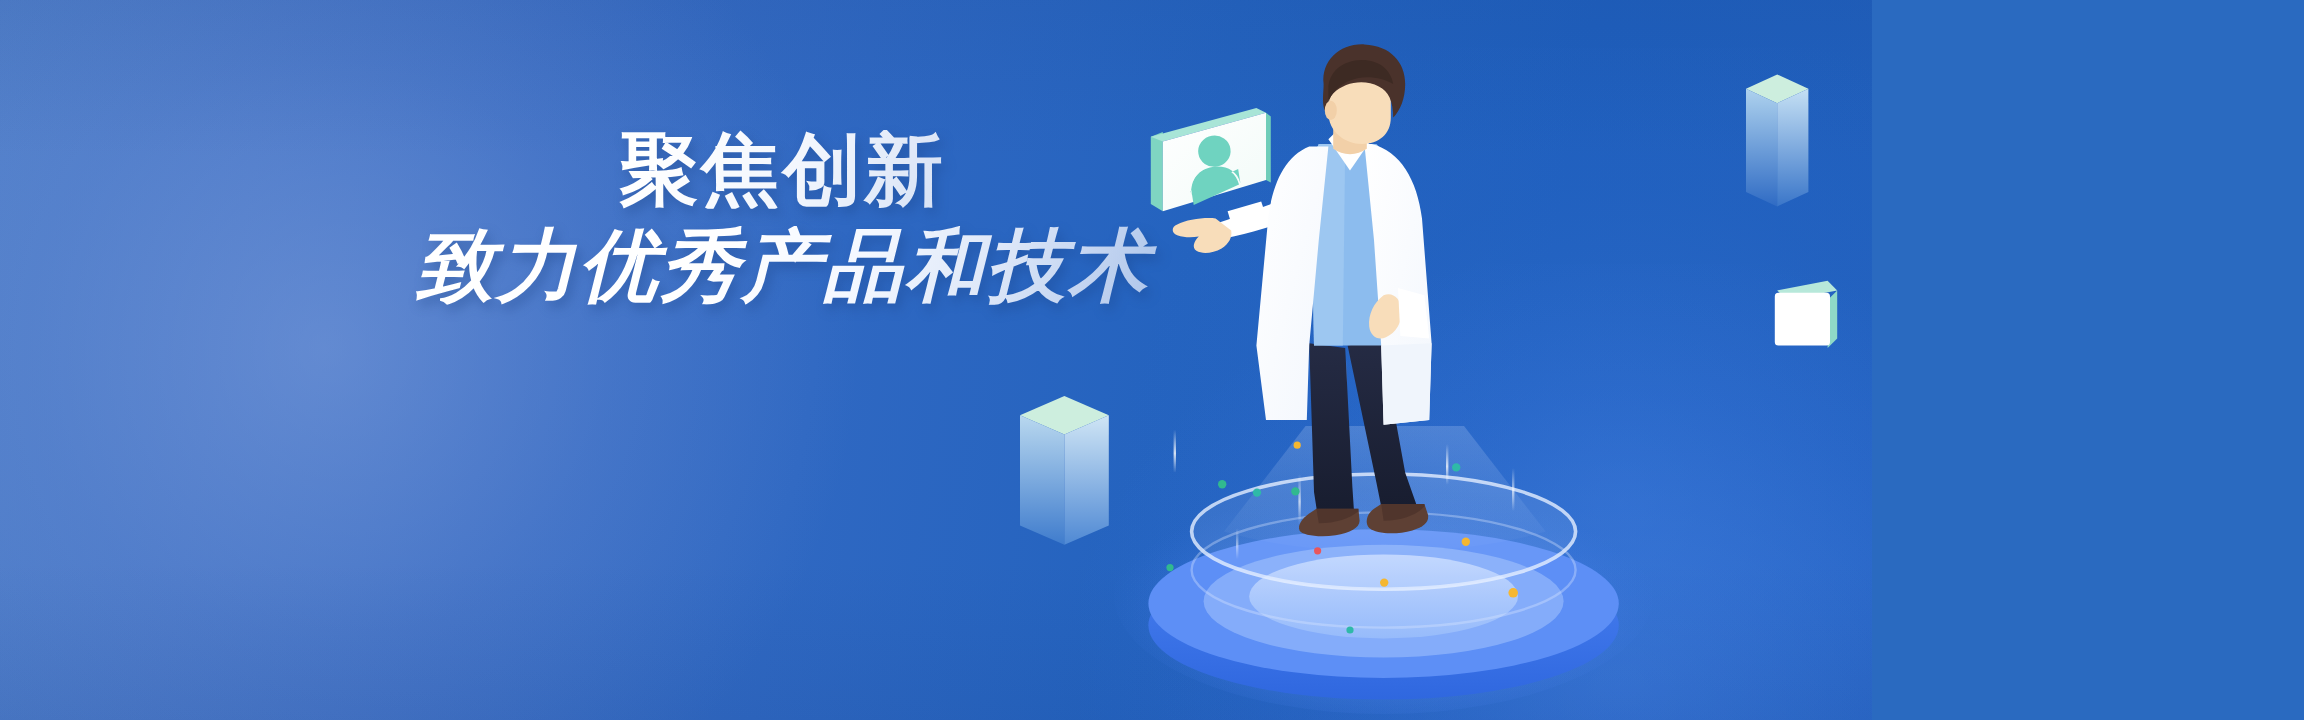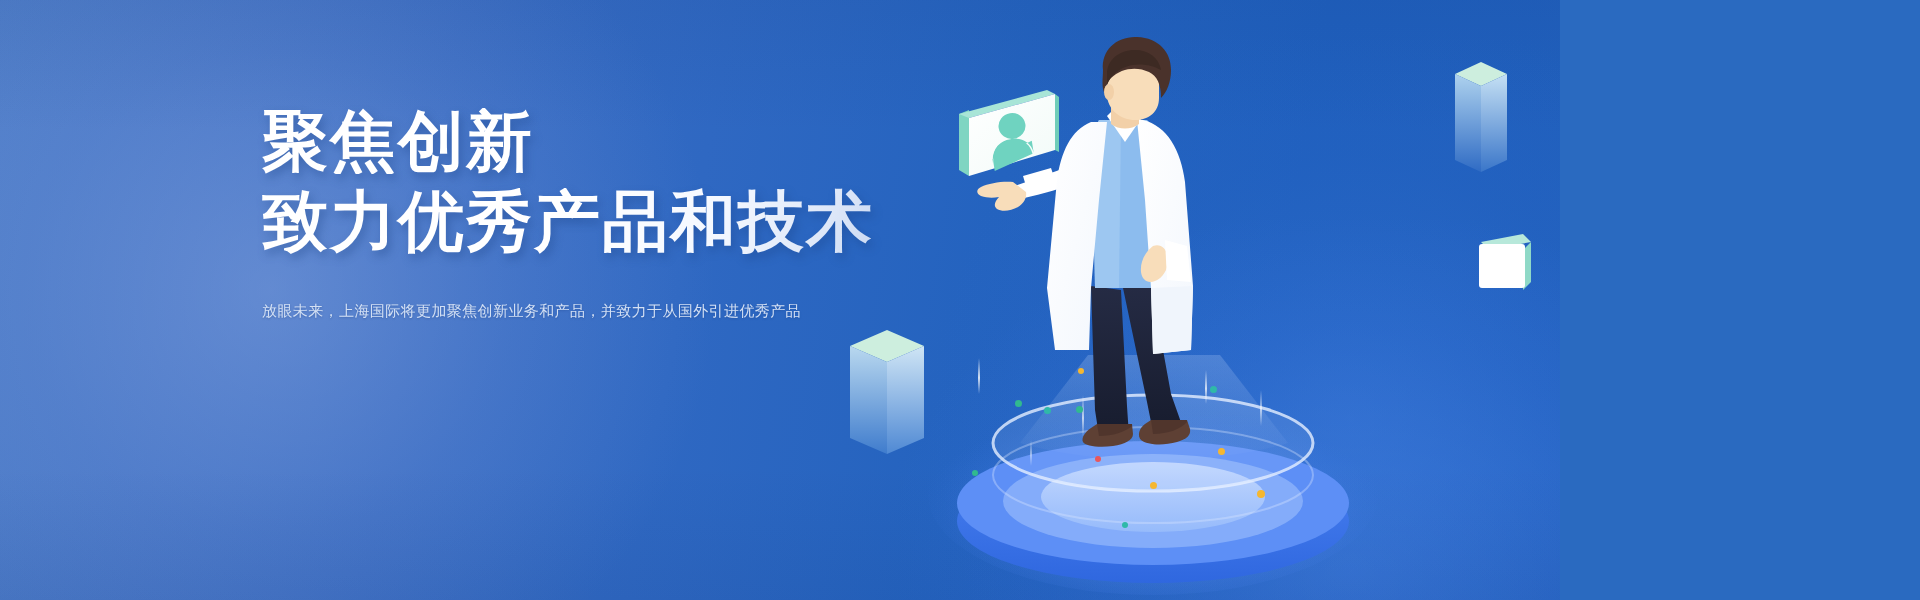--- a/index.html
+++ b/index.html
@@ -4,20 +4,21 @@
 <style>
   html,body{margin:0;padding:0;}
   body{
     width:1920px;height:600px;overflow:hidden;
     font-family:"Liberation Sans","DejaVu Sans",sans-serif;
     background:#2a6ac0;
   }
   .banner{
     position:relative;width:1560px;height:600px;overflow:hidden;
     background:#2a6ac0;
+    text-align:center;
   }
   
   .bg-base{
     position:absolute;inset:0;
     background:linear-gradient(100deg,#4f7ec9 0%,#4575c6 14%,#3a6dc3 28%,#2f68c2 44%,#2463bf 62%,#1f5fbd 80%,#2160bd 100%);
   }
   .bg-glow-left{
     position:absolute;left:-180px;top:-160px;width:900px;height:900px;
     background:radial-gradient(circle at 50% 50%,rgba(140,168,225,.45) 0%,rgba(120,152,219,.22) 38%,rgba(90,130,205,0) 70%);
   }
@@ -47,20 +48,21 @@
     -webkit-text-fill-color:transparent;
     filter:drop-shadow(3px 5px 5px rgba(24,62,130,.38));
     margin-bottom:14px;
   }
   .hl2{
     font-size:66px;
     background:linear-gradient(112deg,#ffffff 0%,#ffffff 40%,#f4f8ff 58%,#dde7f8 72%,#b3c9ec 88%,#84a7df 100%);
     -webkit-background-clip:text;background-clip:text;color:transparent;
     -webkit-text-fill-color:transparent;
     filter:drop-shadow(3px 5px 5px rgba(24,62,130,.38));
+    font-style:italic;
   }
   .subtitle{
     margin-top:44px;
     font-size:15px;line-height:26px;color:#d3e0f4;
     letter-spacing:.4px;max-width:590px;
     text-shadow:0 1px 2px rgba(22,58,125,.35);
   }
   .subtitle span{display:block;}
 
   
@@ -81,21 +83,20 @@
   <div class="bg-base"></div>
   <div class="bg-glow-left"></div>
   <div class="bg-glow-right"></div>
   <div class="bg-glow-bottom"></div>
   <div class="bg-vignette"></div>
 
   <div class="copy">
     <div class="headline hl1">聚焦创新</div>
     <div class="headline hl2">致力优秀产品和技术</div>
     <div class="subtitle">
-      <span>放眼未来，上海国际将更加聚焦创新业务和产品，并致力于从国外引进优秀产品</span>
     </div>
   </div>
 
   <div class="art">
 
     <svg style="position:absolute;left:22px;top:330px;" width="110" height="140" viewBox="0 0 110 140">
       <defs>
         <linearGradient id="pShortL" x1="0" y1="0" x2="0" y2="1">
           <stop offset="0%" stop-color="#b9d8ef"></stop>
             <stop offset="100%" stop-color="#3f7ccd"></stop>

